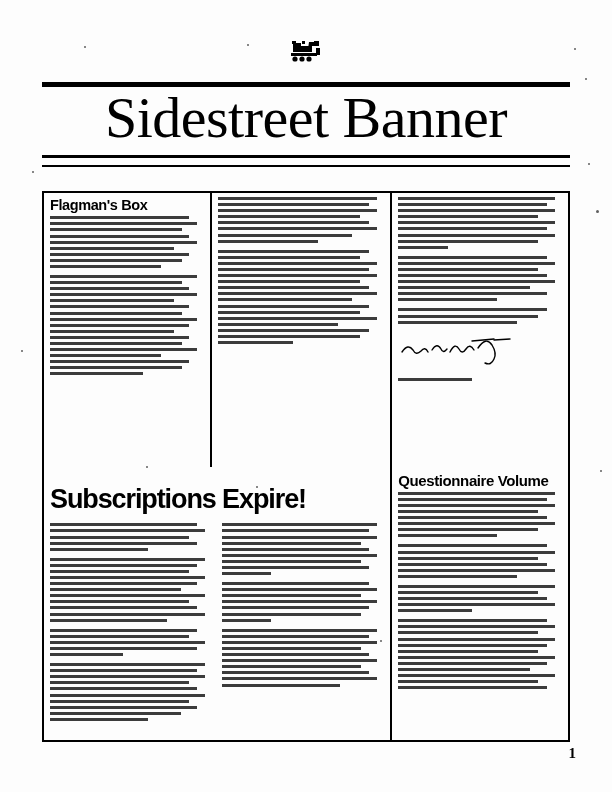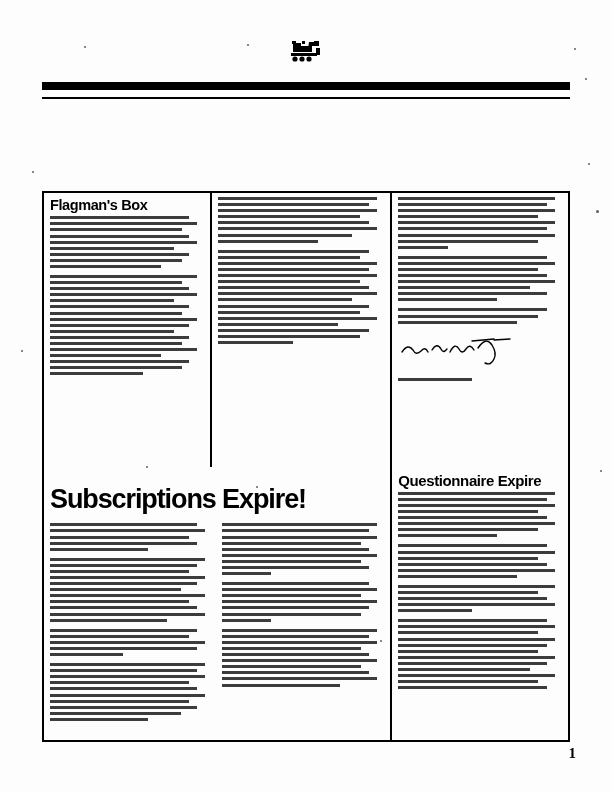--- a/index.html
+++ b/index.html
@@ -220,20 +220,21 @@
             <circle cx="13" cy="21" r="2.6"></circle>
             <circle cx="20" cy="21" r="2.6"></circle>
             <rect x="27" y="10" width="4" height="7"></rect>
           </g>
         </svg>
       </span>
     </div>
 
     <div class="rule-thick"></div>
 
+    <div class="title-line">Sidestreet  Banner</div>
 
     <div class="rule-mid"></div>
 
     <div class="issue-bar">
     </div>
 
     <div class="rule-thin"></div>
   </div>
 
   <div class="content-box">
@@ -431,21 +432,21 @@
               <div class="ln s85"></div>
                 <div class="ln s90"></div>
                 <div class="ln s95"></div>
               <div class="ln s72"></div>
             </div>
           </div>
         </div>
       </div>
 
       <div class="col lc3 divider">
-        <div class="headline med">Questionnaire Expire</div>
+        <div class="headline med">Questionnaire Volume</div>
 
         <div class="body-block">
           <div class="ln s95"></div>
             <div class="ln s90"></div>
             <div class="ln s95"></div>
           <div class="ln s85"></div>
             <div class="ln s90"></div>
             <div class="ln s95"></div>
           <div class="ln s85"></div>
             <div class="ln s60"></div>

